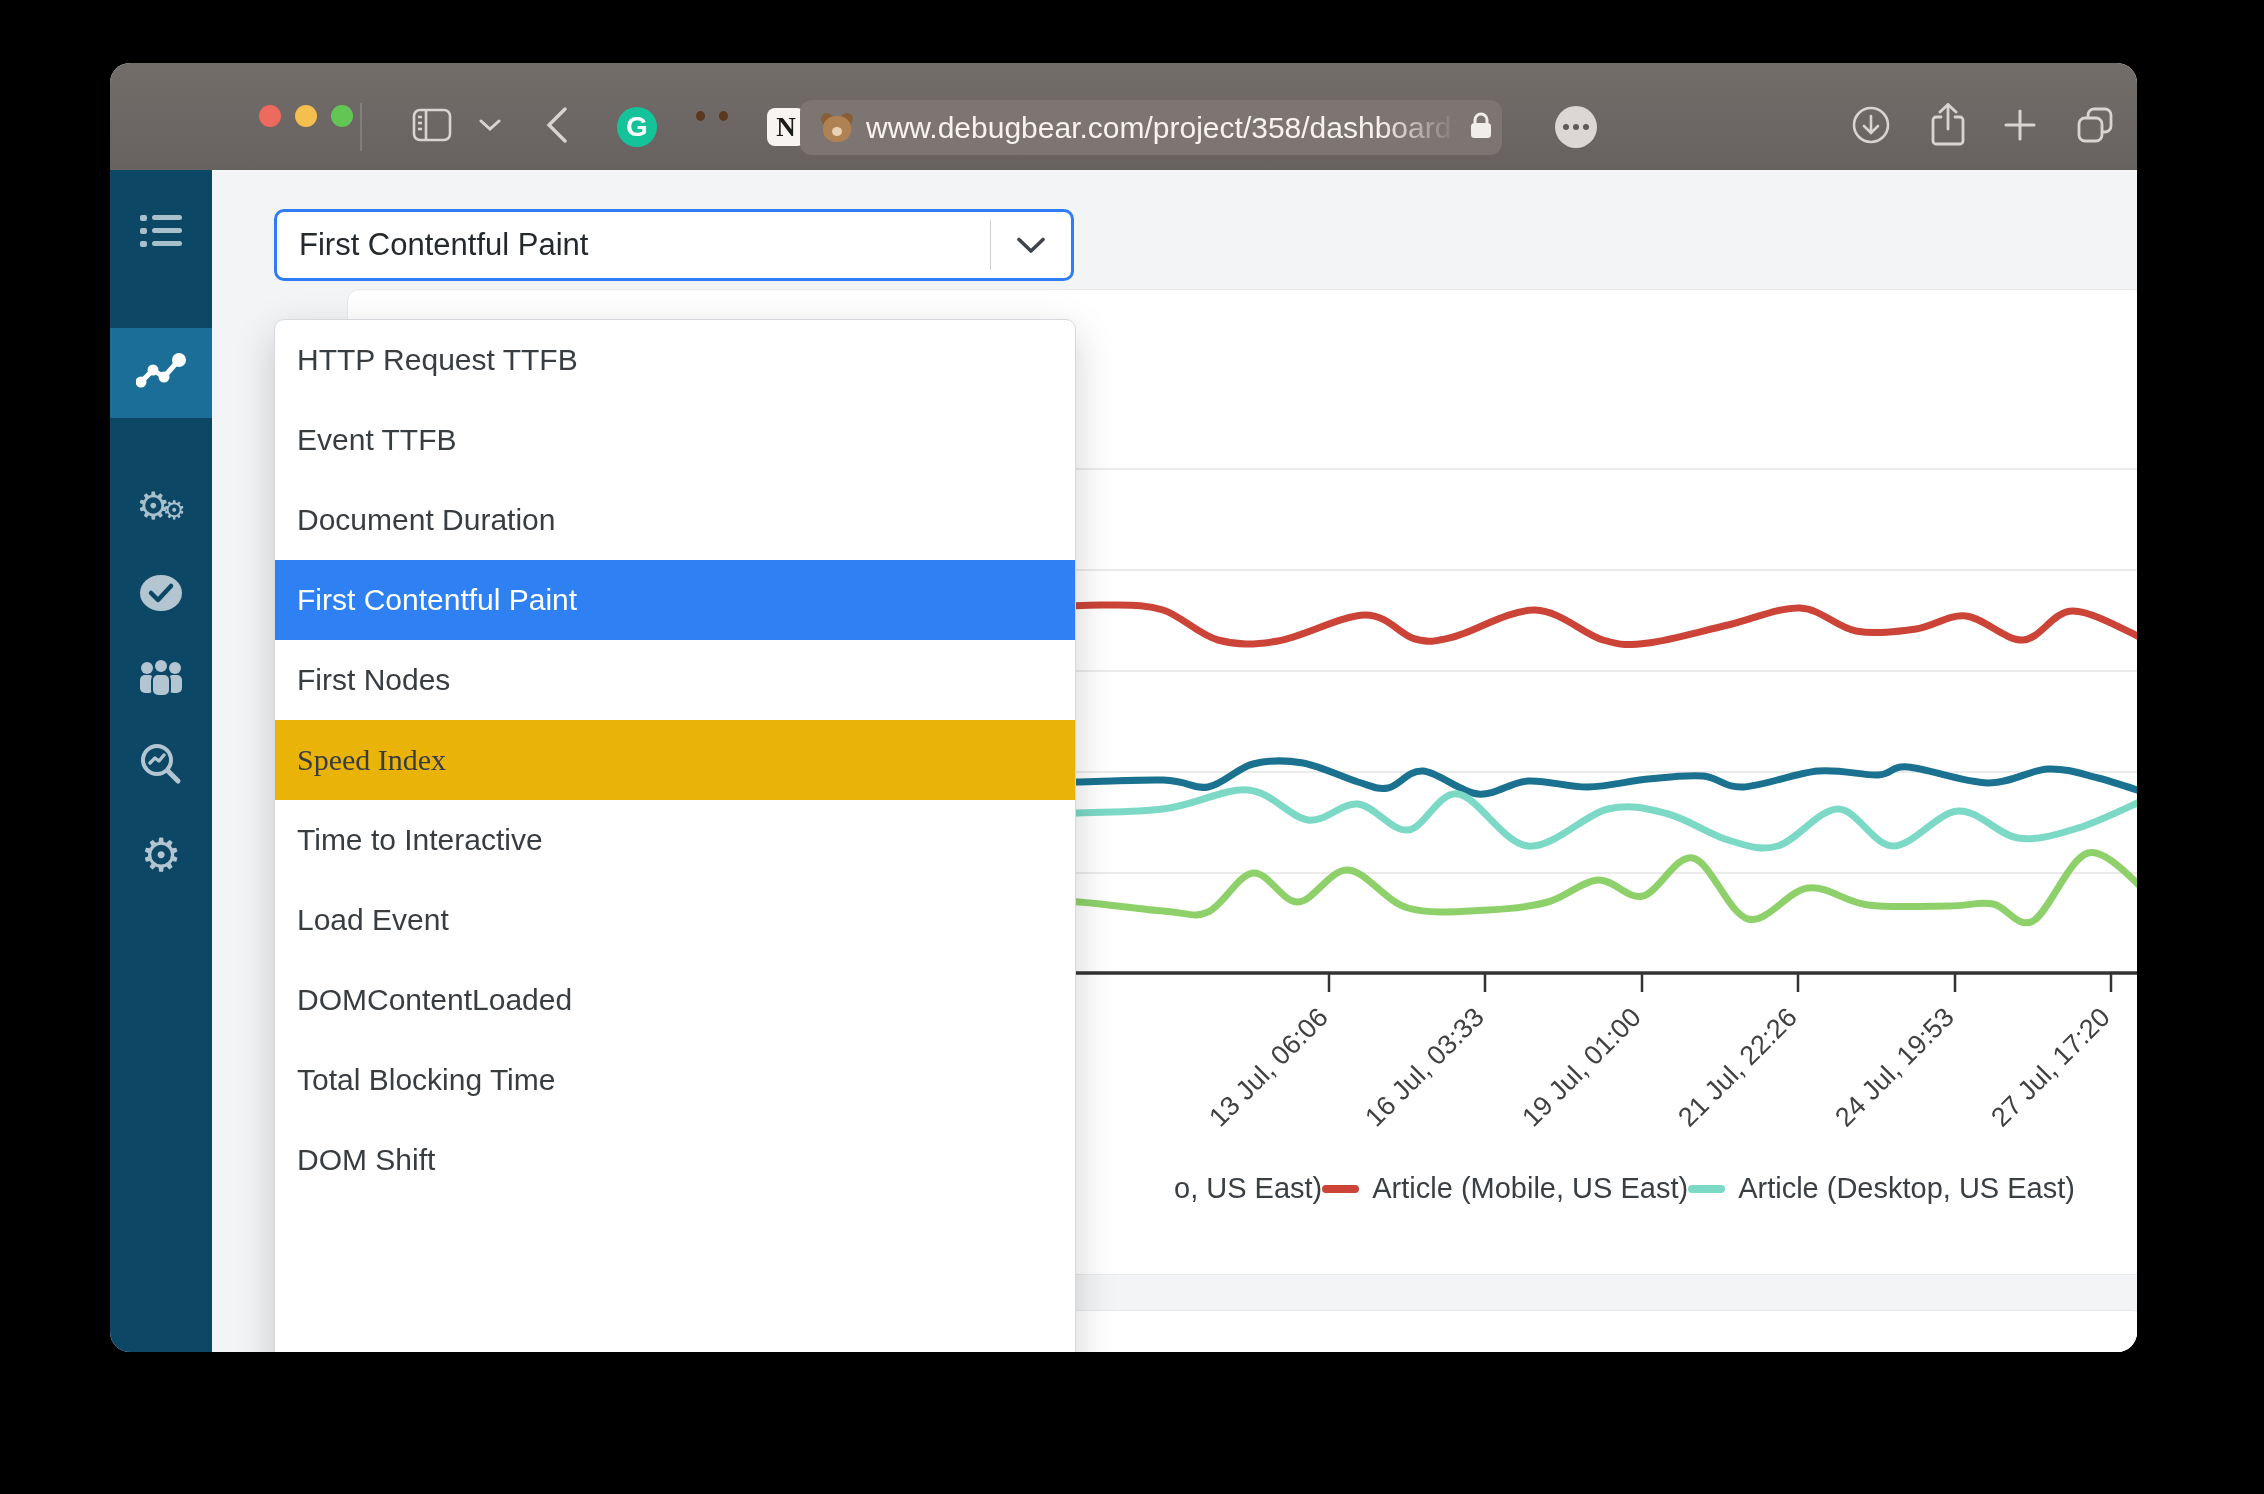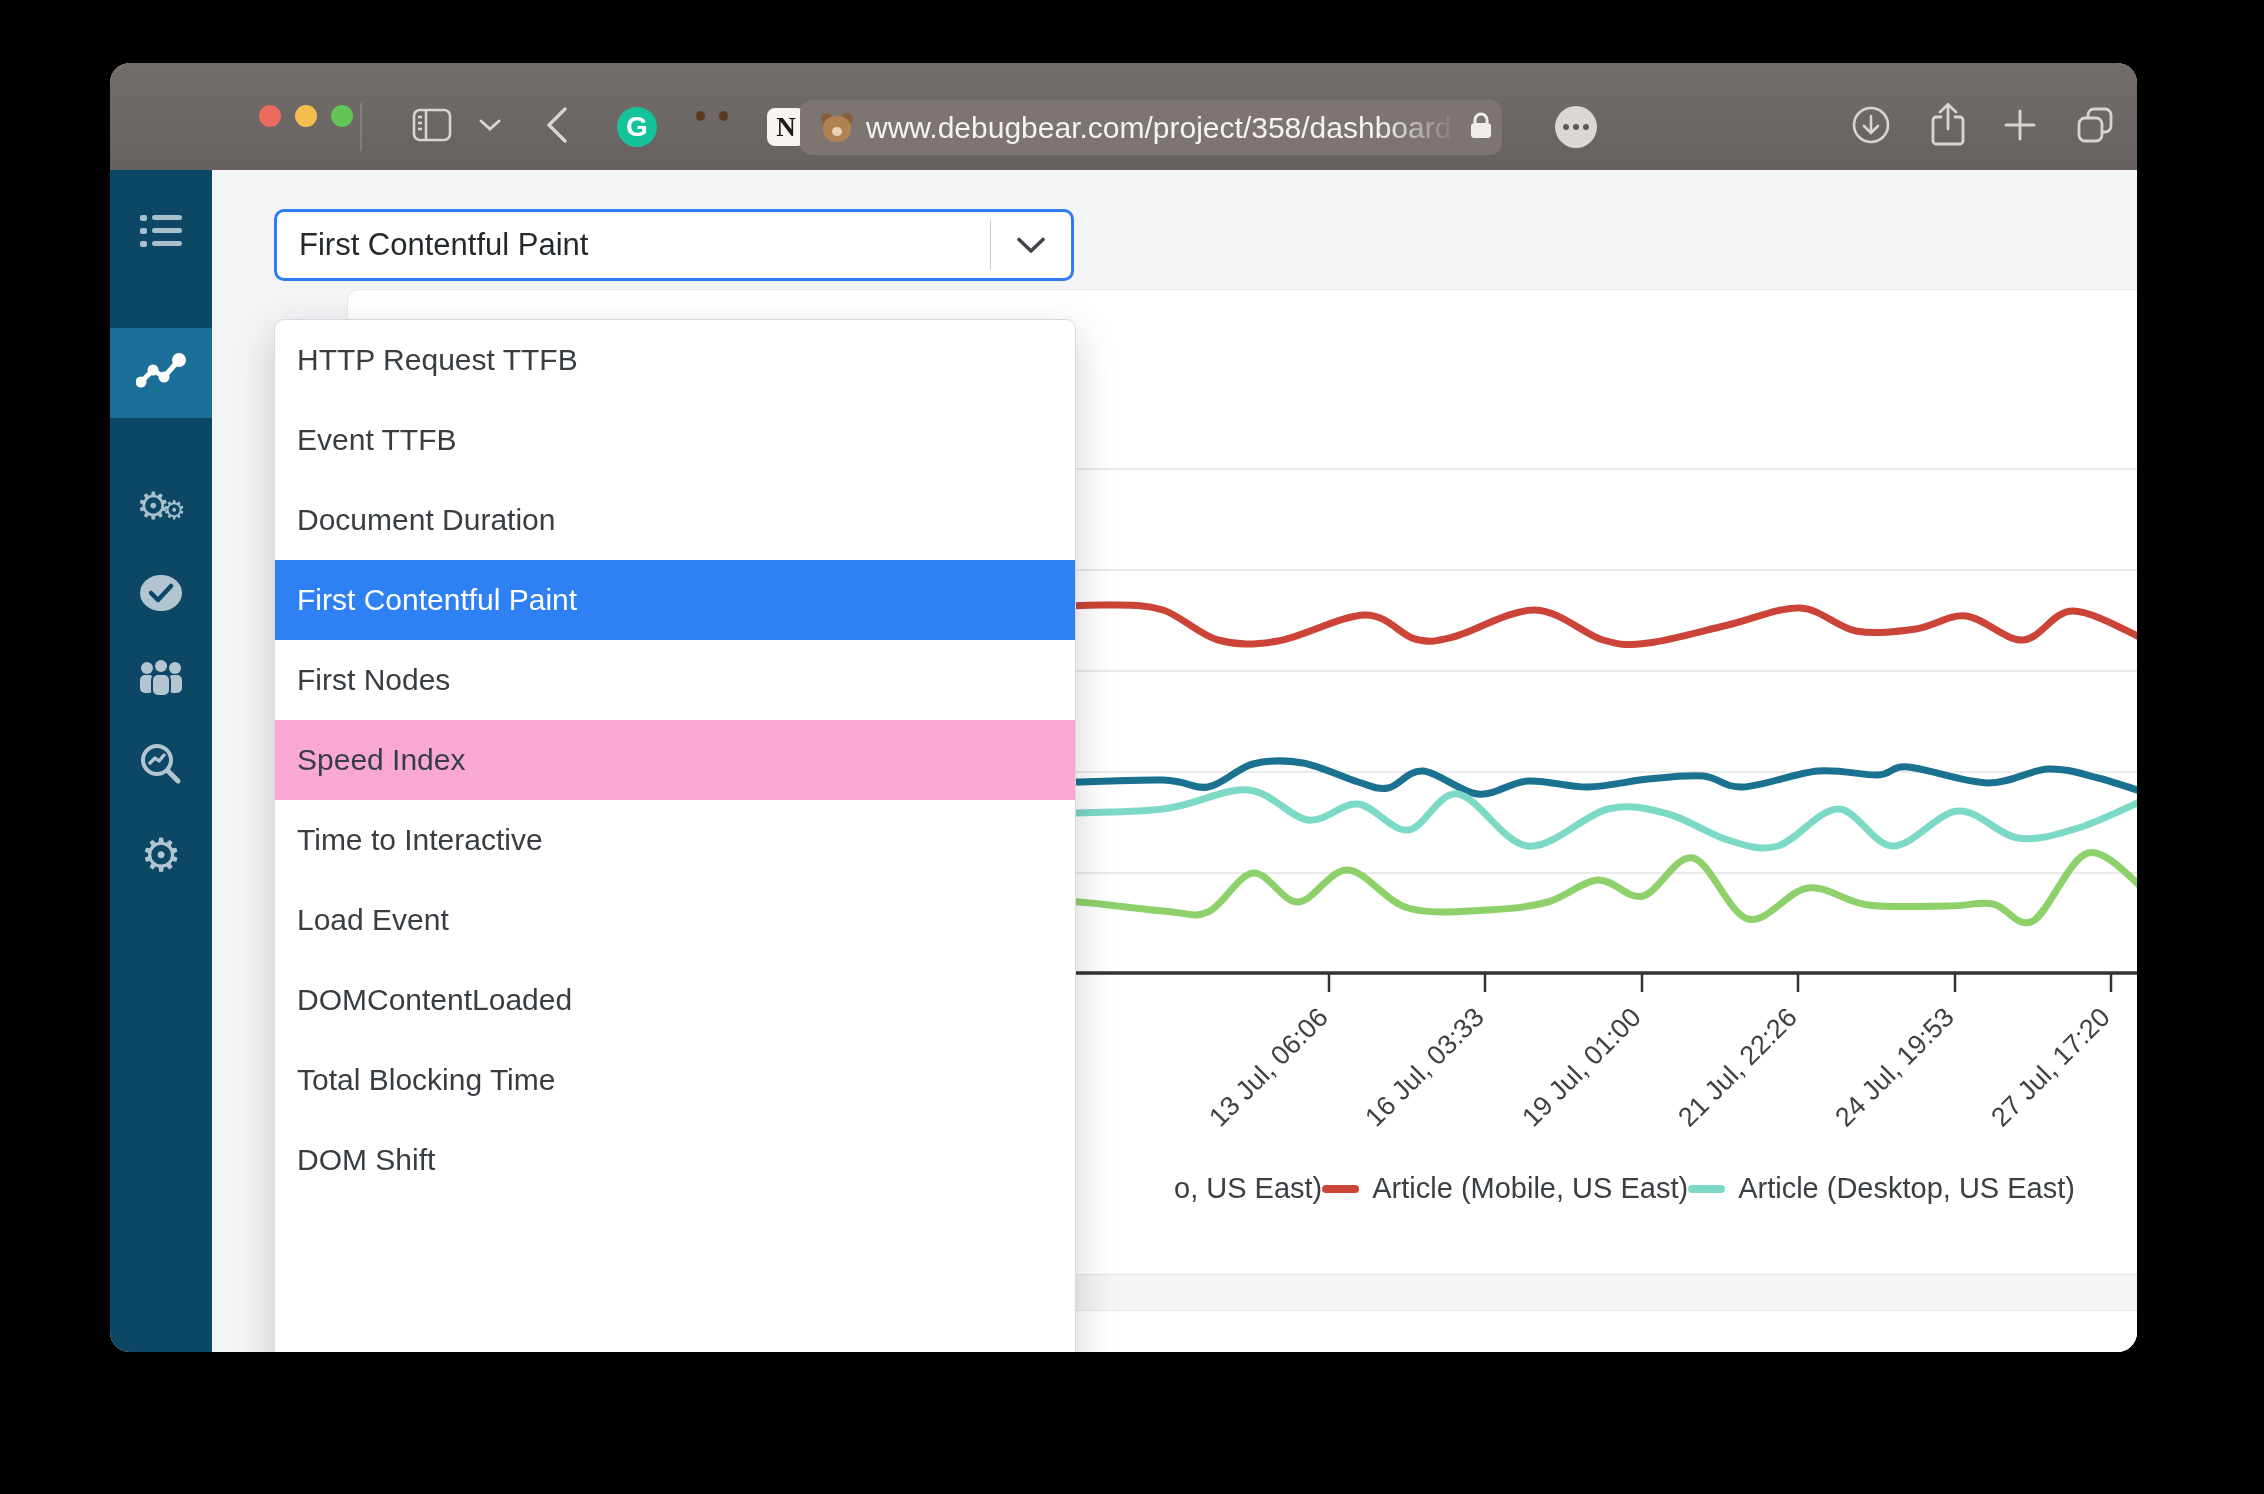--- a/index.html
+++ b/index.html
@@ -52,21 +52,21 @@
   
   .metric-select{position:absolute;left:164px;top:146px;width:800px;height:72px;background:#fff;border:3px solid #2e7cf6;
                  border-radius:10px;box-sizing:border-box;display:flex;align-items:center;z-index:30;}
   .metric-select .val{font-size:31px;color:#24292e;padding-left:22px;flex:1;}
   .metric-select .vdiv{width:1px;height:50px;background:#cfcfcf;}
   .metric-select .chev{padding:0 26px;display:flex;align-items:center;}
   .dropdown{position:absolute;left:164px;top:240px;width:800px;height:1060px;background:#fff;border:1px solid #d5d9de;
             border-radius:10px;box-shadow:0 14px 40px rgba(0,0,0,.18);z-index:40;overflow:hidden;margin-top:16px;}
   .opt{height:80px;display:flex;align-items:center;padding-left:22px;font-size:30px;color:#383d42;box-sizing:border-box;}
   .opt.selected{background:#2f80f2;color:#fff;}
-  .opt.hovered{background:#f9a8d4;}
+  .opt.hovered{background:#eab308;font-family:Liberation Serif, serif;}
 </style>
 </head>
 <body>
 
 <div class="window">
 
   <div class="toolbar">
     <span class="tl" style="left:149px;background:#ec6a5e"></span>
     <span class="tl" style="left:185px;background:#f5bf4f"></span>
     <span class="tl" style="left:221px;background:#62c554"></span>

